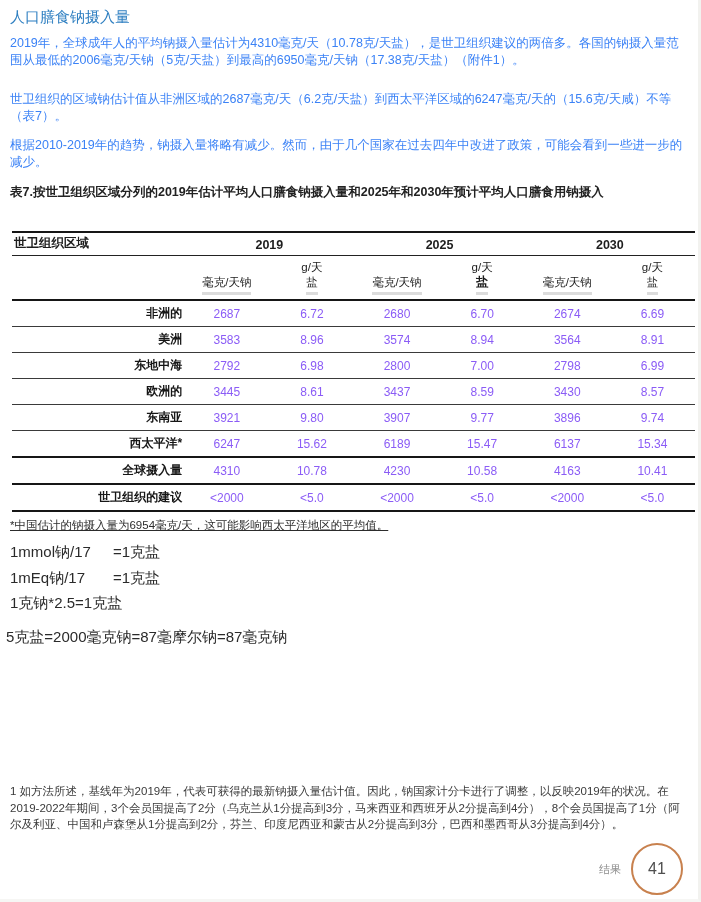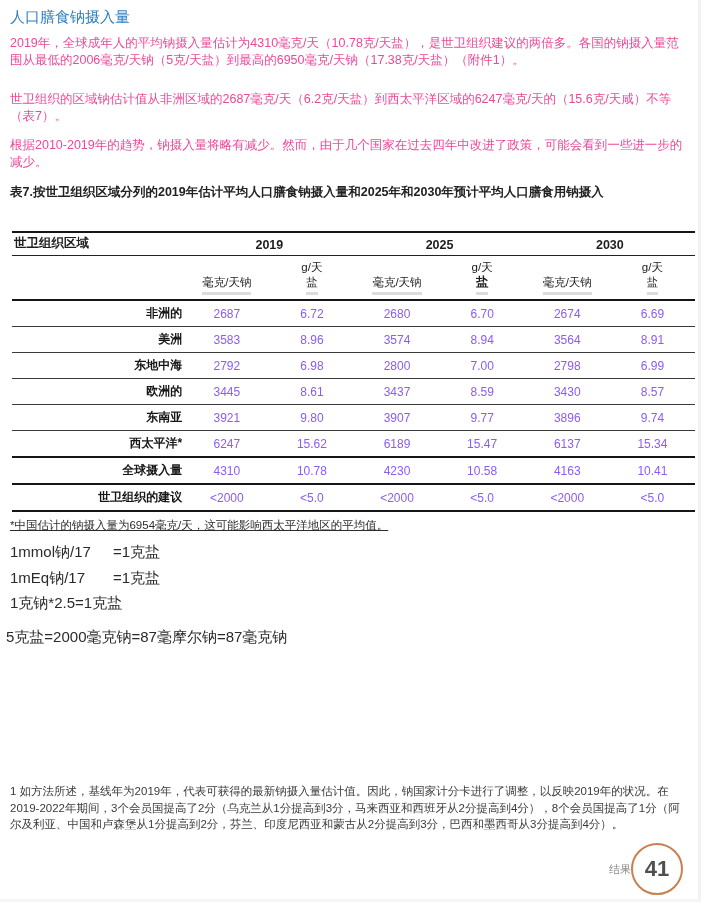--- a/index.html
+++ b/index.html
@@ -17,21 +17,21 @@
   }
   .content { padding: 0 14px 0 10px; }
 
   .title {
     margin: 0; padding-top: 7px;
     font-size: 15px; font-weight: 400;
     color: #2e7fc1; line-height: 19px;
   }
   .para {
     margin: 0; font-size: 12.5px; line-height: 17px;
-    color: #ec4899; text-align: left;
+    color: #3b82f6; text-align: left;
   }
   .p1 { margin-top: 9px; }
   .p2 { margin-top: 22px; }
   .p3 { margin-top: 12px; }
 
   .tbl-caption {
     margin-top: 13px; font-size: 12.5px; line-height: 17px;
     font-weight: 700; color: #222;
   }
 
@@ -87,27 +87,27 @@
   .footnote1 {
     position: absolute; left: 10px; right: 16px; top: 783px;
     font-size: 11.5px; line-height: 16.5px; color: #3a3a3a;
     margin: 0;
   }
 
   .footer {
     position: absolute; top: 843px; right: 15px;
     display: flex; align-items: center;
   }
-  .footer-label { font-size: 11px; color: #8c8c8c; }
+  .footer-label { font-size: 11px; color: #8c8c8c; margin-right: 10px; }
   .page-circle {
     width: 52px; height: 52px; border-radius: 50%;
     border: 2px solid #c8814e; background: #ffffff;
     display: flex; align-items: center; justify-content: center;
   }
-  .page-num { font-size: 22px; font-weight: 700; color: #4f4f4f; text-align: right; }
+  .page-num { font-size: 16px; font-weight: 400; color: #4f4f4f; text-align: right; }
 </style>
 </head>
 <body>
 
 <div class="page">
   <div class="content">
 
     <h1 class="title">人口膳食钠摄入量</h1>
 
     <p class="para p1">2019年，全球成年人的平均钠摄入量估计为4310毫克/天（10.78克/天盐），是世卫组织建议的两倍多。各国的钠摄入量范围从最低的2006毫克/天钠（5克/天盐）到最高的6950毫克/天钠（17.38克/天盐）（附件1）。</p>

